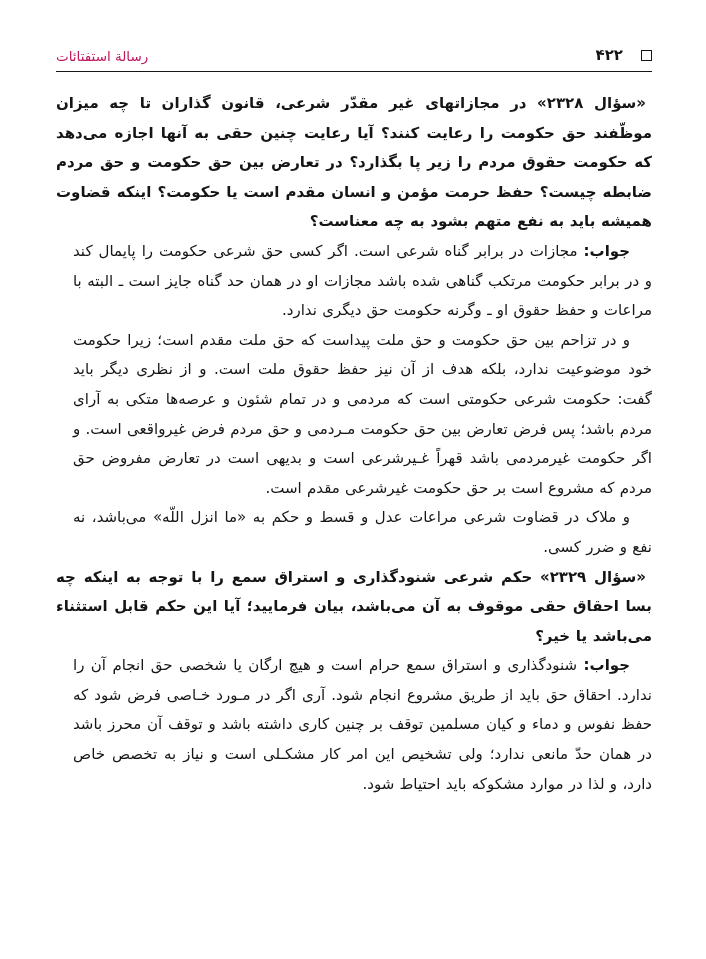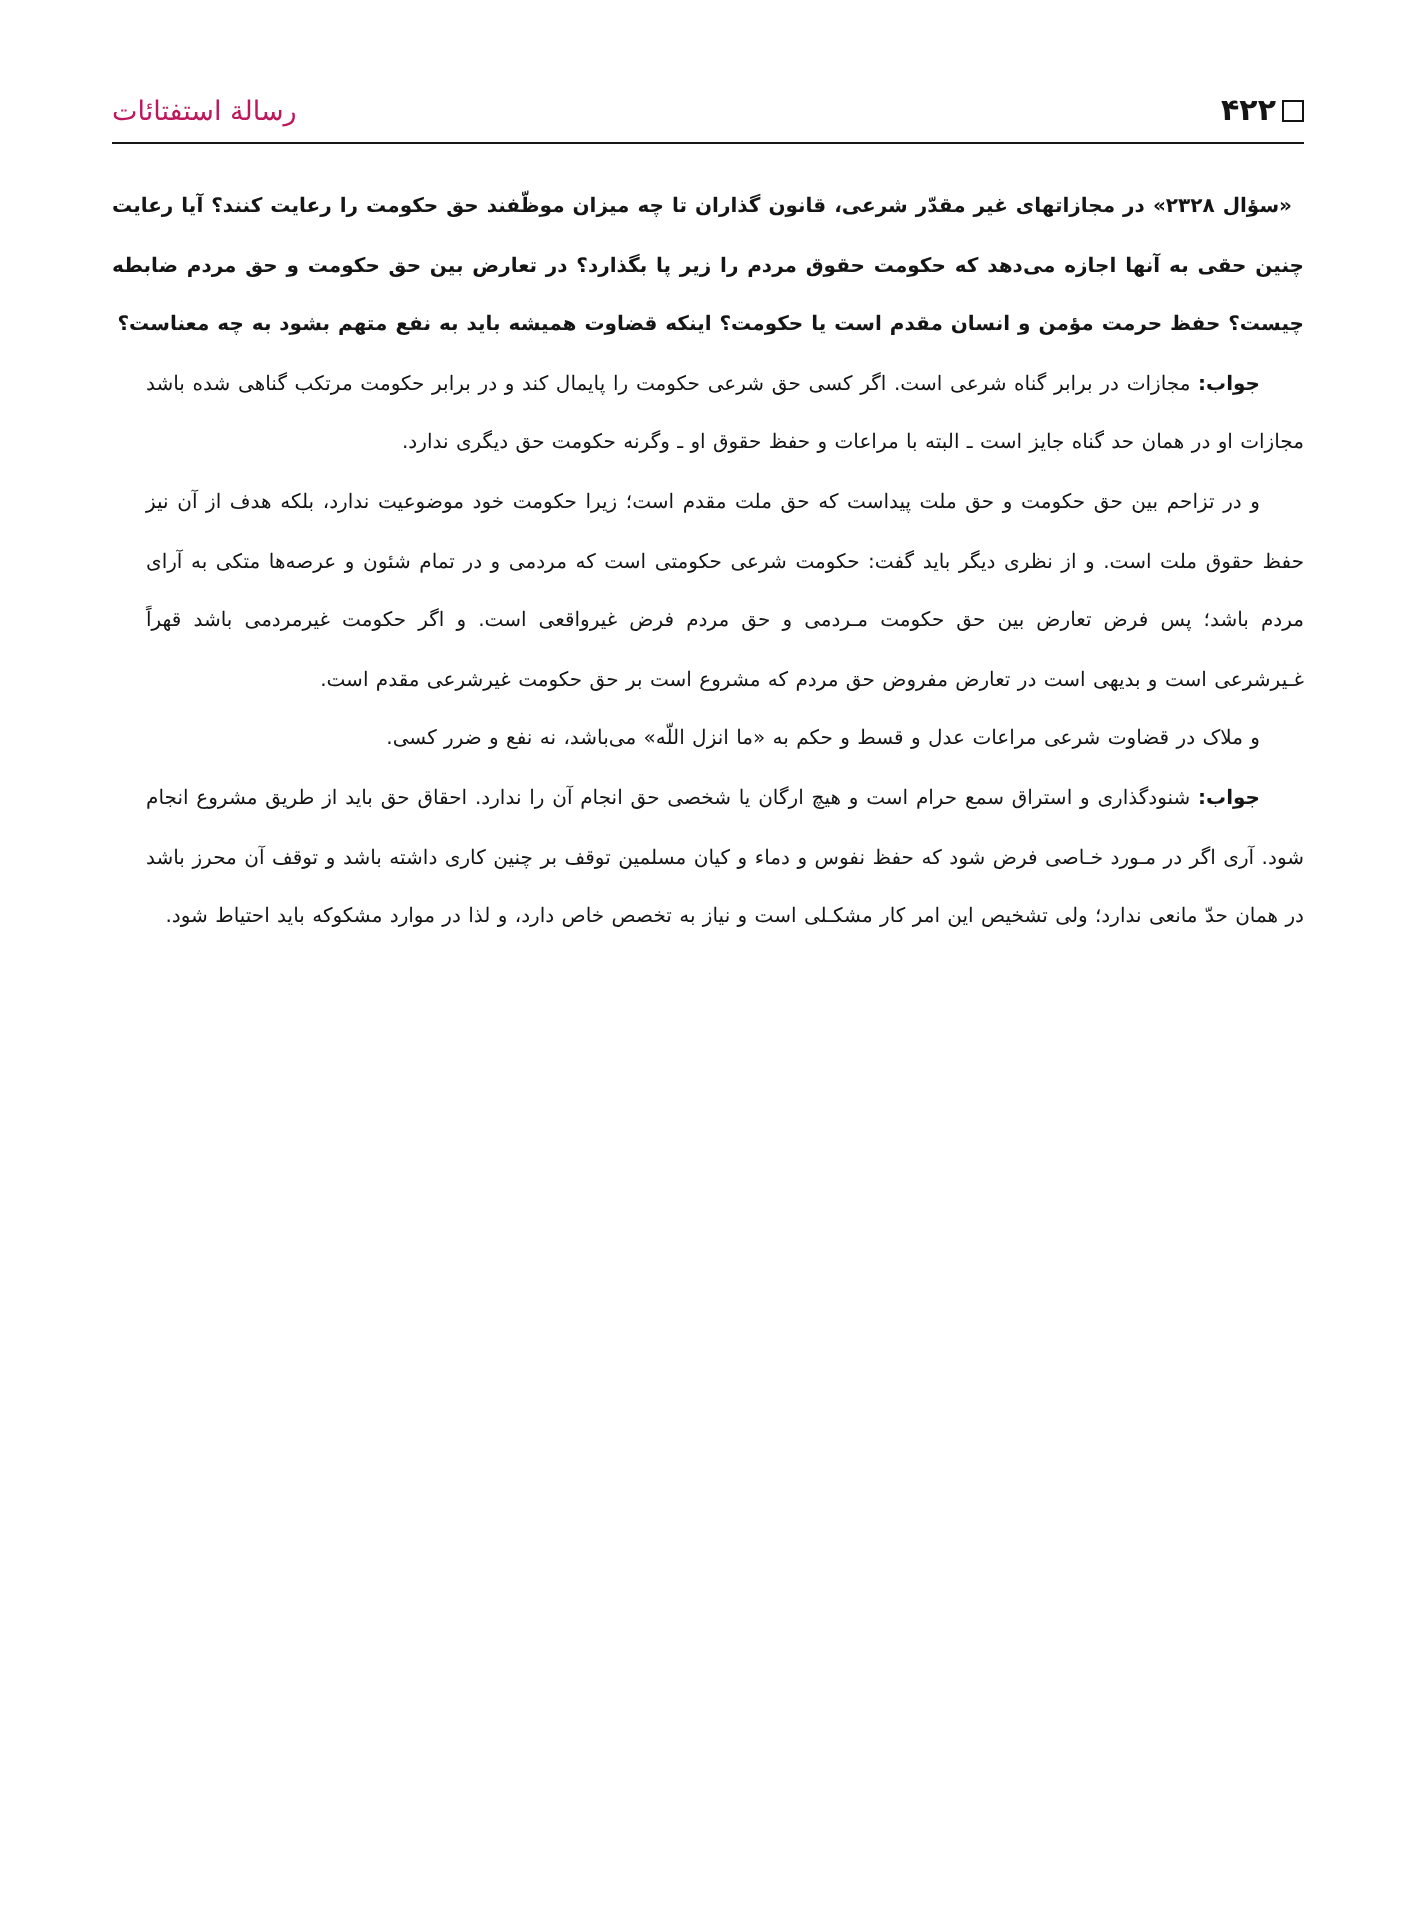--- a/index.html
+++ b/index.html
@@ -21,21 +21,21 @@
   }
   .page-header {
     display: flex;
     justify-content: space-between;
     align-items: flex-end;
     padding-bottom: 7px;
   }
   .page-number-group {
     display: flex;
     align-items: center;
-    gap: 3px;
+    gap: 18px;
     font-size: 15px;
     font-weight: bold;
   }
   .square-bullet {
     display: inline-block;
     width: 9px;
     height: 9px;
     border: 1.6px solid #141414;
     background: transparent;
   }
@@ -44,21 +44,21 @@
     letter-spacing: 0.2px;
     color: #be185d;
   }
   .header-rule {
     border: none;
     border-top: 1.4px solid #161616;
     margin: 0 0 17px 0;
   }
   .content p {
     margin: 0;
-    font-size: 10px;
+    font-size: 15px;
     line-height: 29.6px;
     text-align: justify;
     text-align-last: right;
     word-spacing: 0.5px;
   }
   .content p.question {
     font-weight: bold;
     text-indent: 6px;
   }
   .content p.answer,
@@ -88,17 +88,18 @@
 
   <main class="content" id="content">
   <p class="question"><span class="p-label">«سؤال ۲۳۲۸»</span><span> در مجازاتهای غیر مقدّر شرعی، قانون گذاران تا چه میزان موظّفند حق حکومت را رعایت کنند؟ آیا رعایت چنین حقی به آنها اجازه می‌دهد که حکومت حقوق مردم را زیر پا بگذارد؟ در تعارض بین حق حکومت و حق مردم ضابطه چیست؟ حفظ حرمت مؤمن و انسان مقدم است یا حکومت؟ اینکه قضاوت همیشه باید به نفع متهم بشود به چه معناست؟</span></p>
 
   <p class="answer"><span class="p-label">جواب:</span><span> مجازات در برابر گناه شرعی است. اگر کسی حق شرعی حکومت را پایمال کند و در برابر حکومت مرتکب گناهی شده باشد مجازات او در همان حد گناه جایز است ـ البته با مراعات و حفظ حقوق او ـ وگرنه حکومت حق دیگری ندارد.</span></p>
 
   <p class="plain"><span>و در تزاحم بین حق حکومت و حق ملت پیداست که حق ملت مقدم است؛ زیرا حکومت خود موضوعیت ندارد، بلکه هدف از آن نیز حفظ حقوق ملت است. و از نظری دیگر باید گفت: حکومت شرعی حکومتی است که مردمی و در تمام شئون و عرصه‌ها متکی به آرای مردم باشد؛ پس فرض تعارض بین حق حکومت مـردمی و حق مردم فرض غیرواقعی است. و اگر حکومت غیرمردمی باشد قهراً غـیرشرعی است و بدیهی است در تعارض مفروض حق مردم که مشروع است بر حق حکومت غیرشرعی مقدم است.</span></p>
 
   <p class="plain"><span>و ملاک در قضاوت شرعی مراعات عدل و قسط و حکم به «ما انزل اللّه» می‌باشد، نه نفع و ضرر کسی.</span></p>
 
+  <p class="question"><span class="p-label">«سؤال ۲۳۲۹»</span><span> حکم شرعی شنودگذاری و استراق سمع را با توجه به اینکه چه بسا احقاق حقی موقوف به آن می‌باشد، بیان فرمایید؛ آیا این حکم قابل استثناء می‌باشد یا خیر؟</span></p>
 
   <p class="answer"><span class="p-label">جواب:</span><span> شنودگذاری و استراق سمع حرام است و هیچ ارگان یا شخصی حق انجام آن را ندارد. احقاق حق باید از طریق مشروع انجام شود. آری اگر در مـورد خـاصی فرض شود که حفظ نفوس و دماء و کیان مسلمین توقف بر چنین کاری داشته باشد و توقف آن محرز باشد در همان حدّ مانعی ندارد؛ ولی تشخیص این امر کار مشکـلی است و نیاز به تخصص خاص دارد، و لذا در موارد مشکوکه باید احتیاط شود.</span></p>
 </main>
 
 </div>
 
 </body></html>

